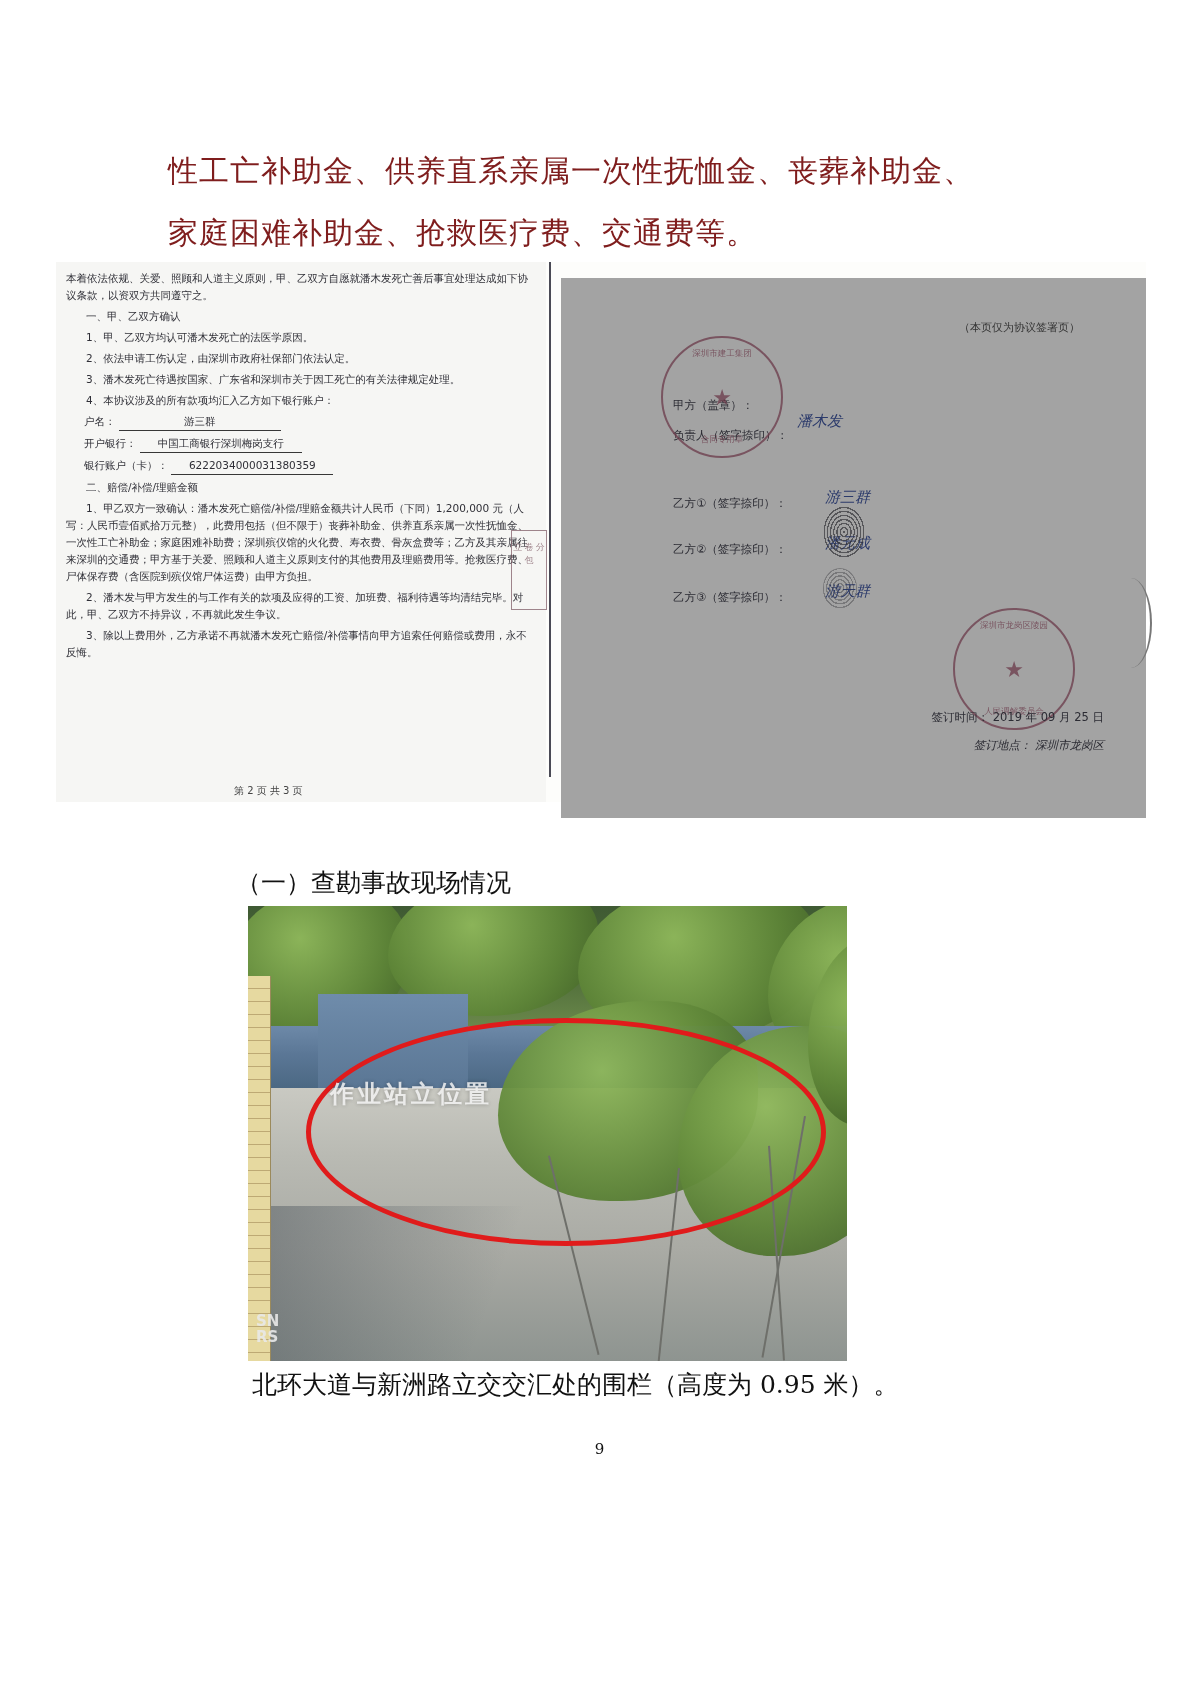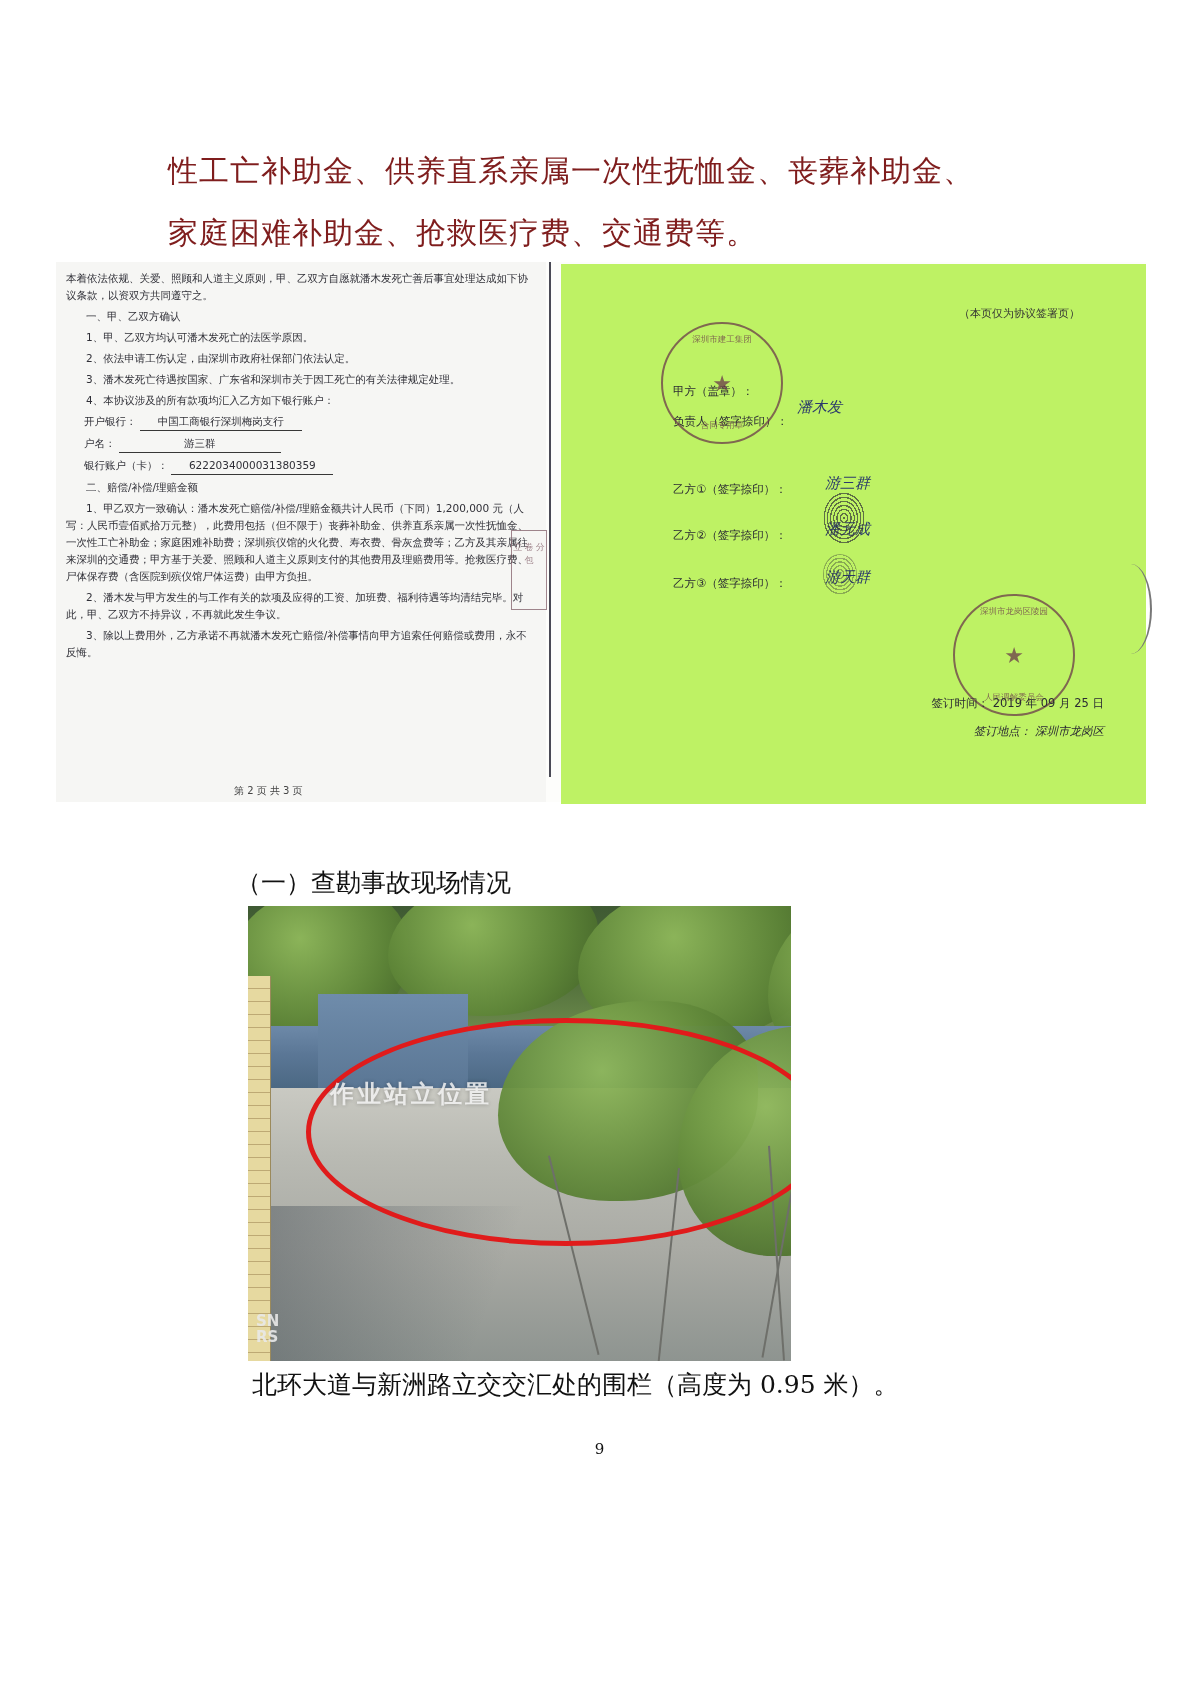--- a/index.html
+++ b/index.html
@@ -72,24 +72,24 @@
     position: absolute;
     left: 493px;
     top: 0;
     width: 2px;
     height: 515px;
     background: #4a4a55;
   }
   .scan-right {
     position: absolute;
     left: 505px;
-    top: 2px;
+    top: 16px;
     width: 585px;
     height: 540px;
-    background: #bef264;
+    background: #a3a3a3;
     font-family: "DejaVu Sans", sans-serif;
     font-size: 11px;
     color: #2b2b33;
   }
   .sig-note {
     position: absolute;
     right: 66px;
     top: 42px;
     font-size: 11px;
     color: #333;
@@ -201,21 +201,21 @@
     font-size: 25px;
     font-family: "DejaVu Serif", serif;
     color: #111;
   }
 
   
   .photo {
     position: absolute;
     left: 248px;
     top: 906px;
-    width: 543px;
+    width: 599px;
     height: 455px;
     overflow: hidden;
     background: #14532d;
   }
   .ph-sky {
     position: absolute; left:0; top:0; width:100%; height: 185px;
     background: linear-gradient(180deg,#3f5a33 0%, #4d6b38 35%, #6f8c4e 70%, #8aa35f 100%);
   }
   .leafmass {
     position: absolute;
@@ -315,26 +315,26 @@
 
     <div class="scan-left">
       <p>本着依法依规、关爱、照顾和人道主义原则，甲、乙双方自愿就潘木发死亡善后事宜处理达成如下协议条款，以资双方共同遵守之。</p>
       <p class="indent bold">一、甲、乙双方确认</p>
       <p class="indent">1、甲、乙双方均认可潘木发死亡的法医学原因。</p>
       <p class="indent">2、依法申请工伤认定，由深圳市政府社保部门依法认定。</p>
       <p class="indent">3、潘木发死亡待遇按国家、广东省和深圳市关于因工死亡的有关法律规定处理。</p>
       <p class="indent">4、本协议涉及的所有款项均汇入乙方如下银行账户：</p>
 
       <p style="padding-left:18px;">
+        <span>户名：</span>
+        <span class="fld">游三群</span>
+      </p>
+      <p style="padding-left:18px;">
         <span>开户银行：</span>
         <span class="fld">中国工商银行深圳梅岗支行</span>
-      </p>
-      <p style="padding-left:18px;">
-        <span>户名：</span>
-        <span class="fld">游三群</span>
       </p>
       <p style="padding-left:18px;">
         <span>银行账户（卡）：</span>
         <span class="fld">6222034000031380359</span>
       </p>
 
       <p class="indent bold">二、赔偿/补偿/理赔金额</p>
       <p class="indent">1、甲乙双方一致确认：潘木发死亡赔偿/补偿/理赔金额共计人民币（下同）1,200,000 元（人写：人民币壹佰贰拾万元整），此费用包括（但不限于）丧葬补助金、供养直系亲属一次性抚恤金、一次性工亡补助金；家庭困难补助费；深圳殡仪馆的火化费、寿衣费、骨灰盒费等；乙方及其亲属往来深圳的交通费；甲方基于关爱、照顾和人道主义原则支付的其他费用及理赔费用等。抢救医疗费、尸体保存费（含医院到殡仪馆尸体运费）由甲方负担。</p>
       <p class="indent">2、潘木发与甲方发生的与工作有关的款项及应得的工资、加班费、福利待遇等均清结完毕。对此，甲、乙双方不持异议，不再就此发生争议。</p>
       <p class="indent">3、除以上费用外，乙方承诺不再就潘木发死亡赔偿/补偿事情向甲方追索任何赔偿或费用，永不反悔。</p>

